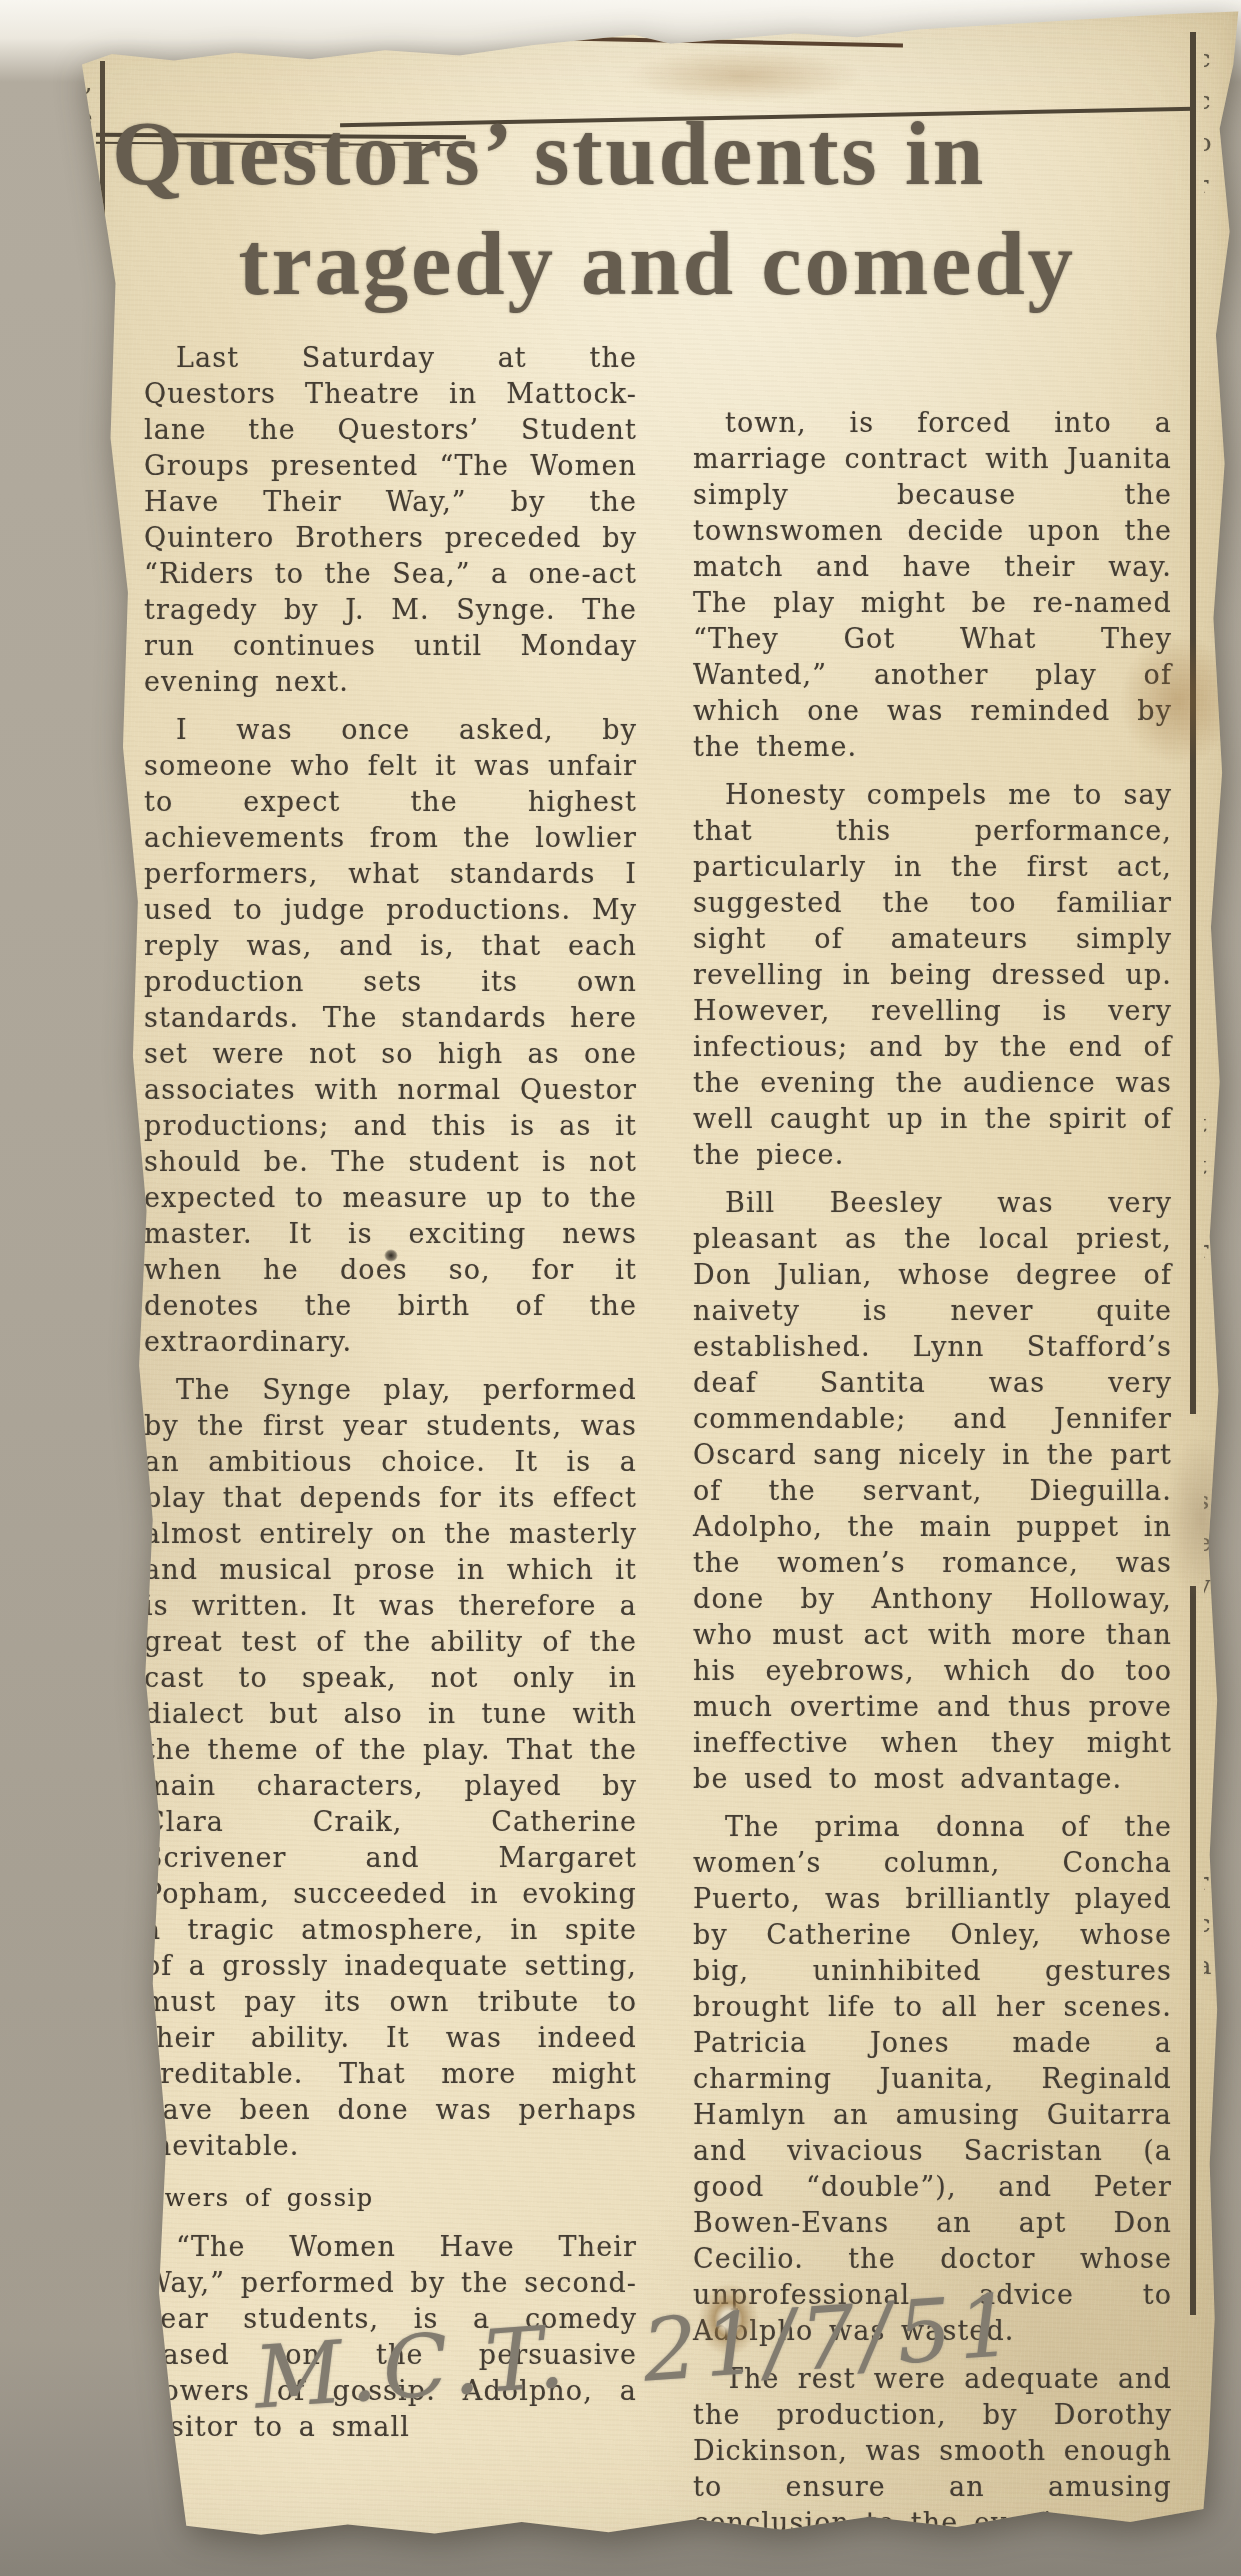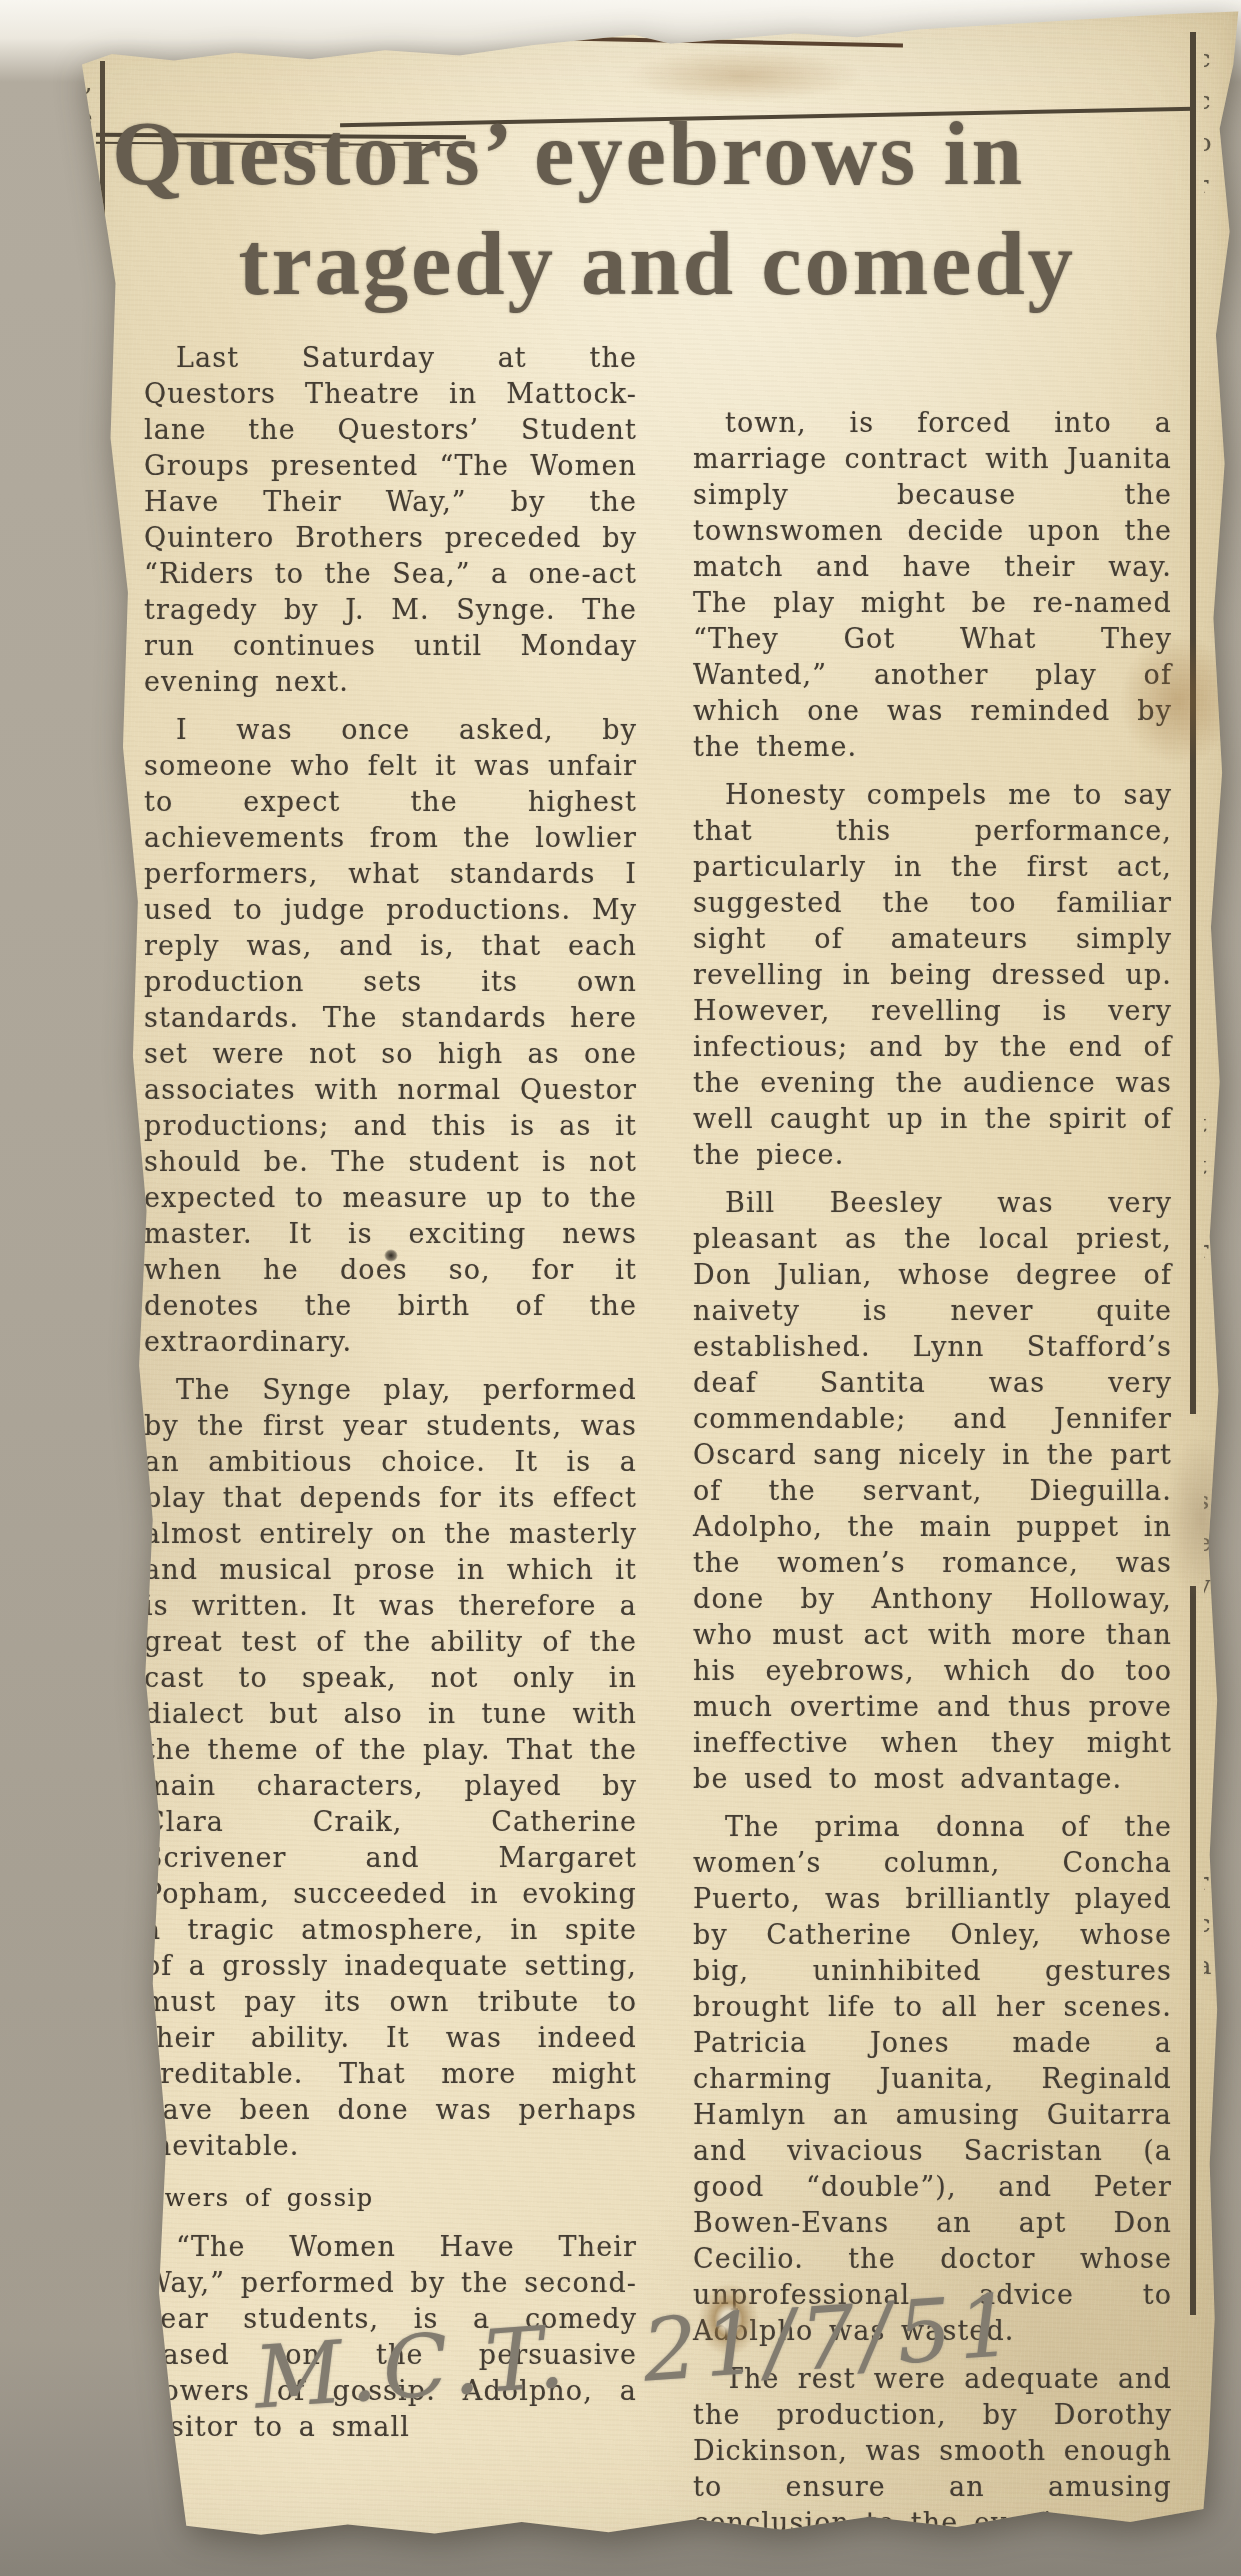--- a/index.html
+++ b/index.html
@@ -165,21 +165,21 @@
             <div class="frag-line">y</div>
           </div>
           <div class="frag-group" style="top: 1861px;">
             <div class="frag-line">r</div>
             <div class="frag-line">c</div>
             <div class="frag-line">a</div>
           </div>
         </div>
 
       <div class="headline">
-        <div class="hl1">Questors’ eyebrows in</div>
+        <div class="hl1">Questors’ students in</div>
         <div class="hl2">tragedy and comedy</div>
       </div>
 
       <div class="col" id="col1">
         <div>
             <p>Last Saturday at the Questors Theatre in Mattock-lane the Questors’ Student Groups presented “The Women Have Their Way,” by the Quintero Brothers preceded by “Riders to the Sea,” a one-act tragedy by J. M. Synge. The run continues until Monday evening next.</p>
             <p>I was once asked, by someone who felt it was unfair to expect the highest achievements from the lowlier performers, what standards I used to judge productions. My reply was, and is, that each production sets its own standards. The standards here set were not so high as one associates with normal Questor productions; and this is as it should be. The student is not expected to measure up to the master. It is exciting news when he does so, for it denotes the birth of the extraordinary.</p>
             <p>The Synge play, performed by the first year students, was an ambitious choice. It is a play that depends for its effect almost entirely on the masterly and musical prose in which it is written. It was therefore a great test of the ability of the cast to speak, not only in dialect but also in tune with the theme of the play. That the main characters, played by Clara Craik, Catherine Scrivener and Margaret Popham, succeeded in evoking a tragic atmosphere, in spite of a grossly inadequate setting, must pay its own tribute to their ability. It was indeed creditable. That more might have been done was perhaps inevitable.</p>
           </div>
         <h3 class="subhead">Powers of gossip</h3>

